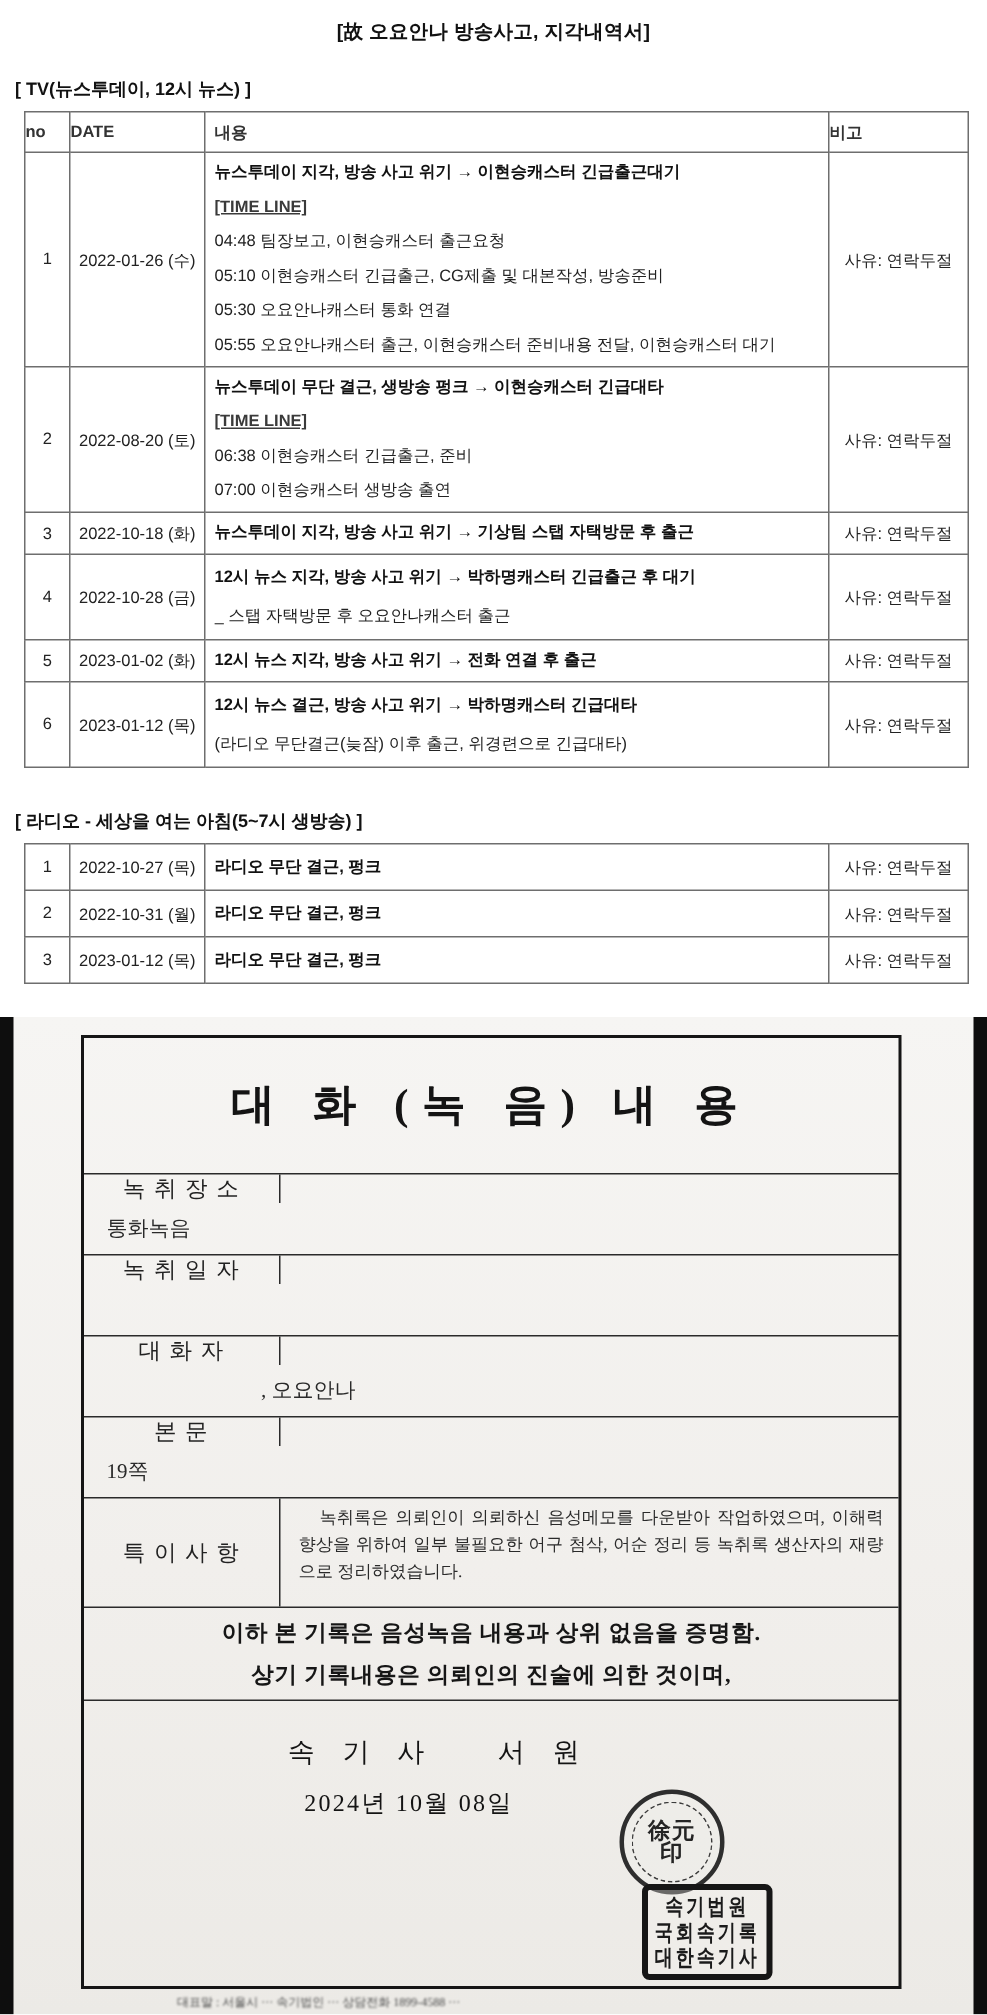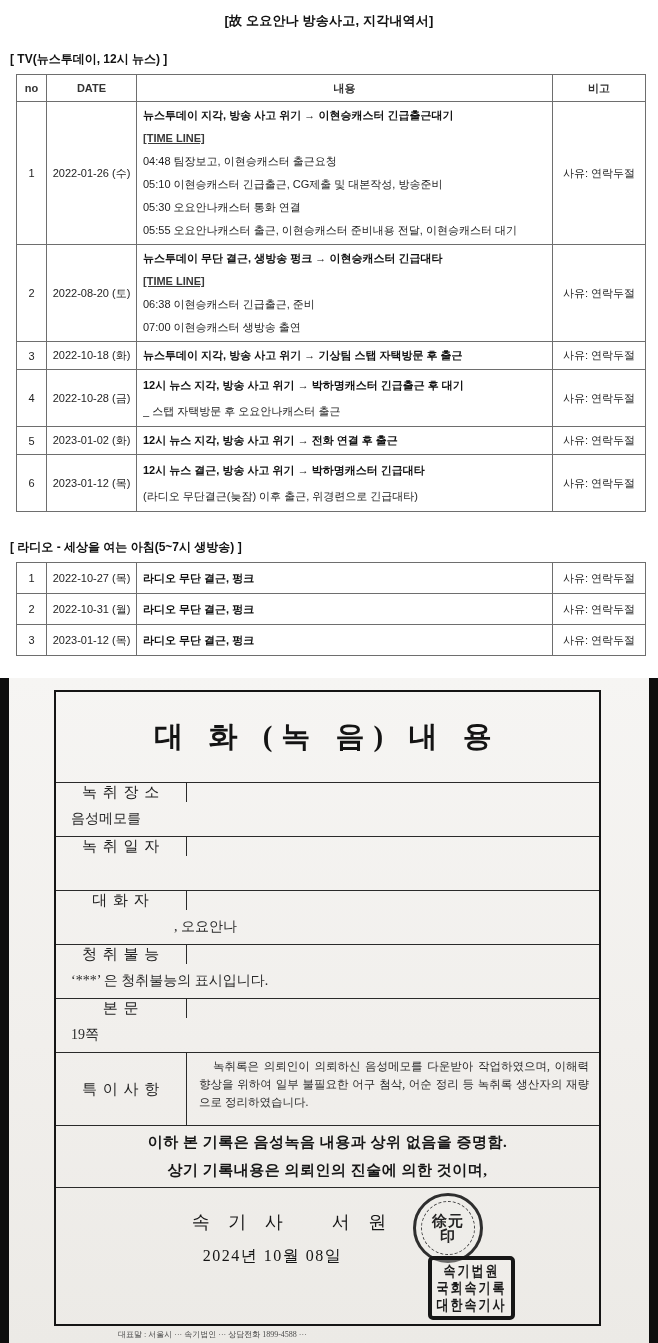--- a/index.html
+++ b/index.html
@@ -5,21 +5,21 @@
   * { margin:0; padding:0; box-sizing:border-box; }
   body { background:#fff; font-family:"Liberation Sans", sans-serif; }
   .stage { position:relative; width:658px; height:1343px; background:#fff; overflow:hidden; color:#1a1a1a; }
 
   
   .doc-title { padding-top:12px; text-align:center; font-size:13px; font-weight:bold; color:#111; letter-spacing:.2px; }
   .section-label { margin:21px 0 6px 10px; font-size:12px; font-weight:bold; color:#111; }
   .section-label.radio { margin-top:27px; }
   table.grid { border-collapse:collapse; width:629px; margin-left:16px; table-layout:fixed; font-size:11px; color:#222; }
   table.grid th, table.grid td { border:1px solid #6e6e6e; vertical-align:middle; background:#fff; }
-  table.grid th { height:27px; font-size:11px; color:#333; text-align:center; font-weight:bold; }
+  table.grid th { height:27px; font-size:11px; color:#333; text-align:left; font-weight:bold; }
   .c-no   { width:30px; text-align:center; }
   .c-date { width:90px; text-align:center; white-space:nowrap; }
   .c-content { width:416px; padding:2px 6px; }
   .c-note { width:93px; text-align:center;margin-top:19px; }
   .ct-line { line-height:23px; white-space:nowrap; overflow:hidden; }
   .ct-title { font-weight:bold; color:#111; }
   .ct-timeline { text-decoration:underline; font-weight:bold; color:#3a3a3a; }
   .two-line td.c-content .ct-line { line-height:26px; }
 
   
@@ -175,32 +175,28 @@
   <div class="scan">
     <div class="bar left"></div>
     <div class="bar right"></div>
 
     <div class="paper">
       <div class="p-title">대  화 (녹  음)  내  용</div>
 
       <div id="transcript-fields">
           <div class="f-row f-idx0 f-h56">
             <div class="f-label">녹 취 장 소</div>
-            <div class="f-value">음성메모를</div>
+            <div class="f-value">통화녹음</div>
           </div>
           <div class="f-row f-idx1 f-h56">
             <div class="f-label">녹 취 일 자</div>
           </div>
           <div class="f-row f-idx2 f-h56">
             <div class="f-label">대   화   자</div>
             <div class="f-value">, 오요안나</div>
-          </div>
-          <div class="f-row f-idx3 f-h56">
-            <div class="f-label">청 취 불 능</div>
-            <div class="f-value">‘***’ 은 청취불능의 표시입니다.</div>
           </div>
           <div class="f-row f-idx4 f-h56">
             <div class="f-label">본          문</div>
             <div class="f-value">19쪽</div>
           </div>
           <div class="f-row f-idx5 f-h73">
             <div class="f-label">특 이 사 항</div>
             <div class="f-value">녹취록은 의뢰인이 의뢰하신 음성메모를 다운받아 작업하였으며, 이해력 향상을 위하여 일부 불필요한 어구 첨삭, 어순 정리 등 녹취록 생산자의 재량으로 정리하였습니다.</div>
           </div>
         </div>

